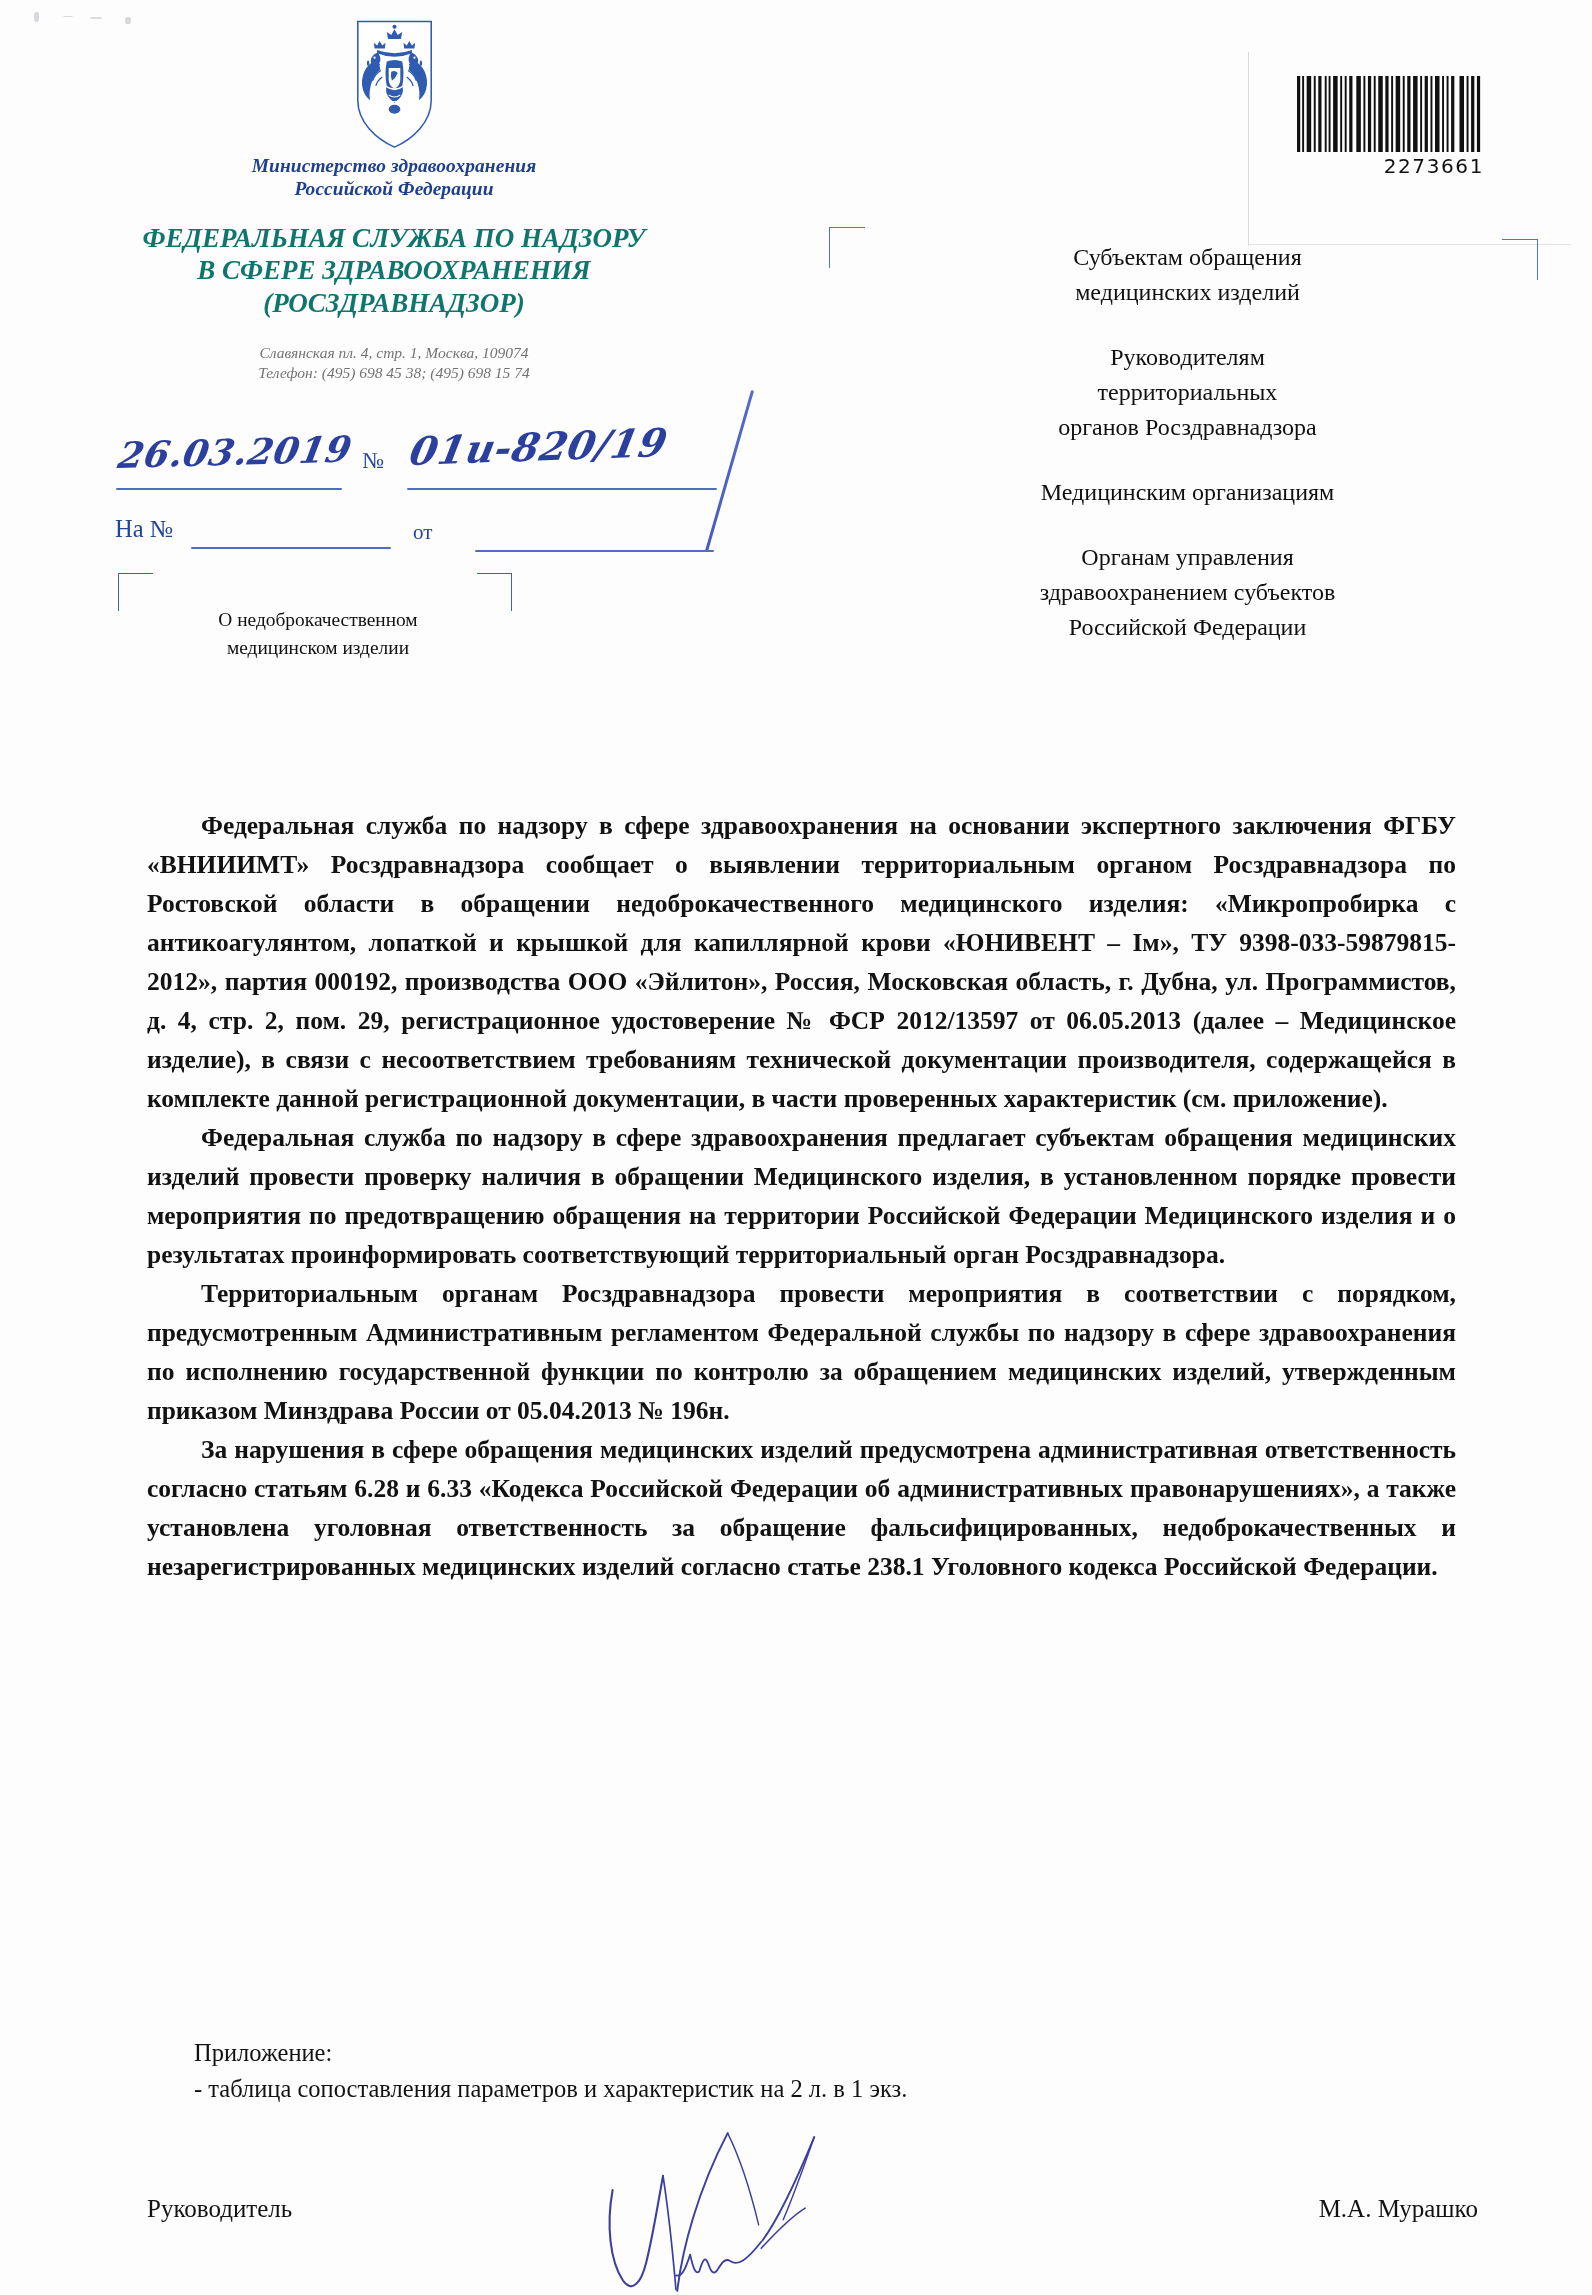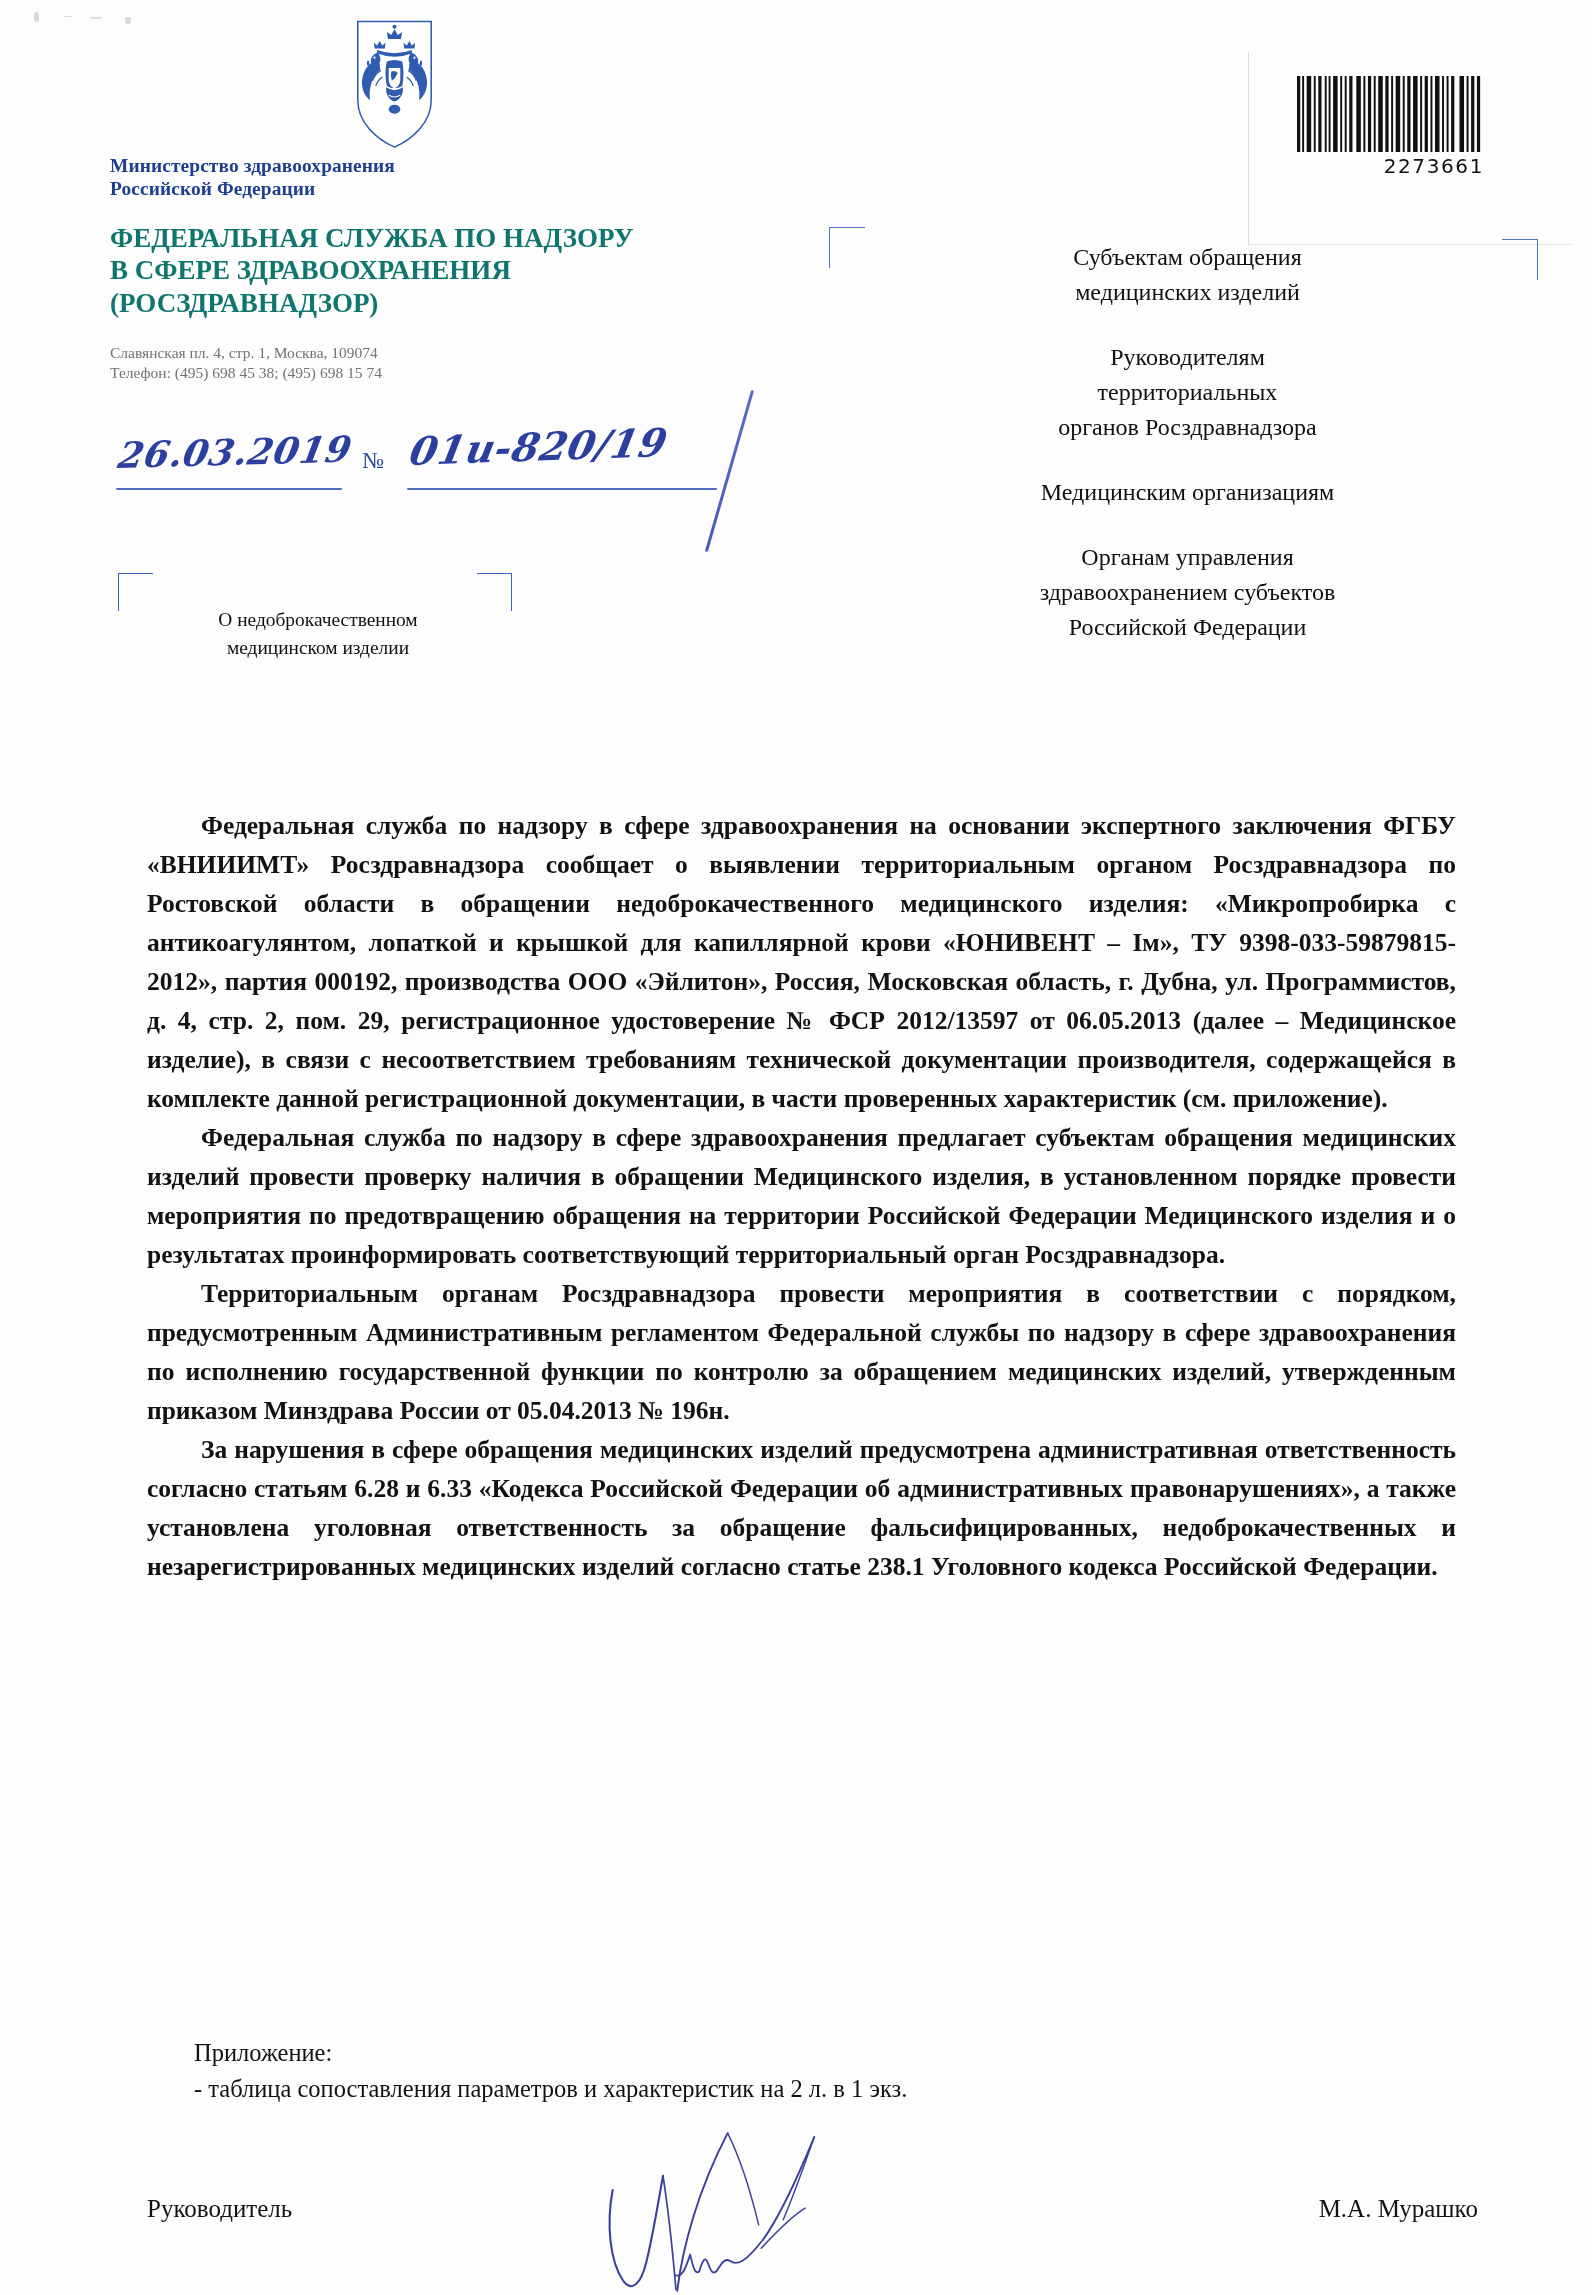--- a/index.html
+++ b/index.html
@@ -21,21 +21,23 @@
 
   
   .speck { position: absolute; background: #b9bcc2; border-radius: 40%; opacity: .55; }
 
   
   #letterhead {
     position: absolute;
     left: 110px;
     top: 19.4px;
     width: 568px;
+    text-align: center;
     color: #1d3f8f;
+    font-style: italic;
   }
   #coat { width: 97px; height: 132px; margin: 0 auto 3.9px auto; display:block; }
   .lh-ministry {
     font-family: "Liberation Serif", "DejaVu Serif", serif;
     font-weight: bold;
     font-size: 19.4px;
     line-height: 1.18;
     letter-spacing: 0.1px;
     color: #1d3f8f;
   }
@@ -317,20 +319,26 @@
 
   <div id="regrow">
     <div id="hand-date" class="hand">26.03.2019</div>
     <div id="numsign">№</div>
     <div id="hand-number" class="hand">01и-820/19</div>
     <div class="rule" id="rule-date"></div>
     <div class="rule" id="rule-num"></div>
   </div>
   <div id="big-slash"></div>
 
+  <div id="na-row">
+    <div id="na-label">На №</div>
+    <div id="ot-label">от</div>
+    <div class="rule" id="rule-na"></div>
+    <div class="rule" id="rule-ot"></div>
+  </div>
 
   <div id="subject-frame">
     <div class="corner corner-tl"></div>
     <div class="corner corner-tr"></div>
   </div>
   <div id="subject-text">
     <div>О недоброкачественном</div>
     <div>медицинском изделии</div>
   </div>
 

